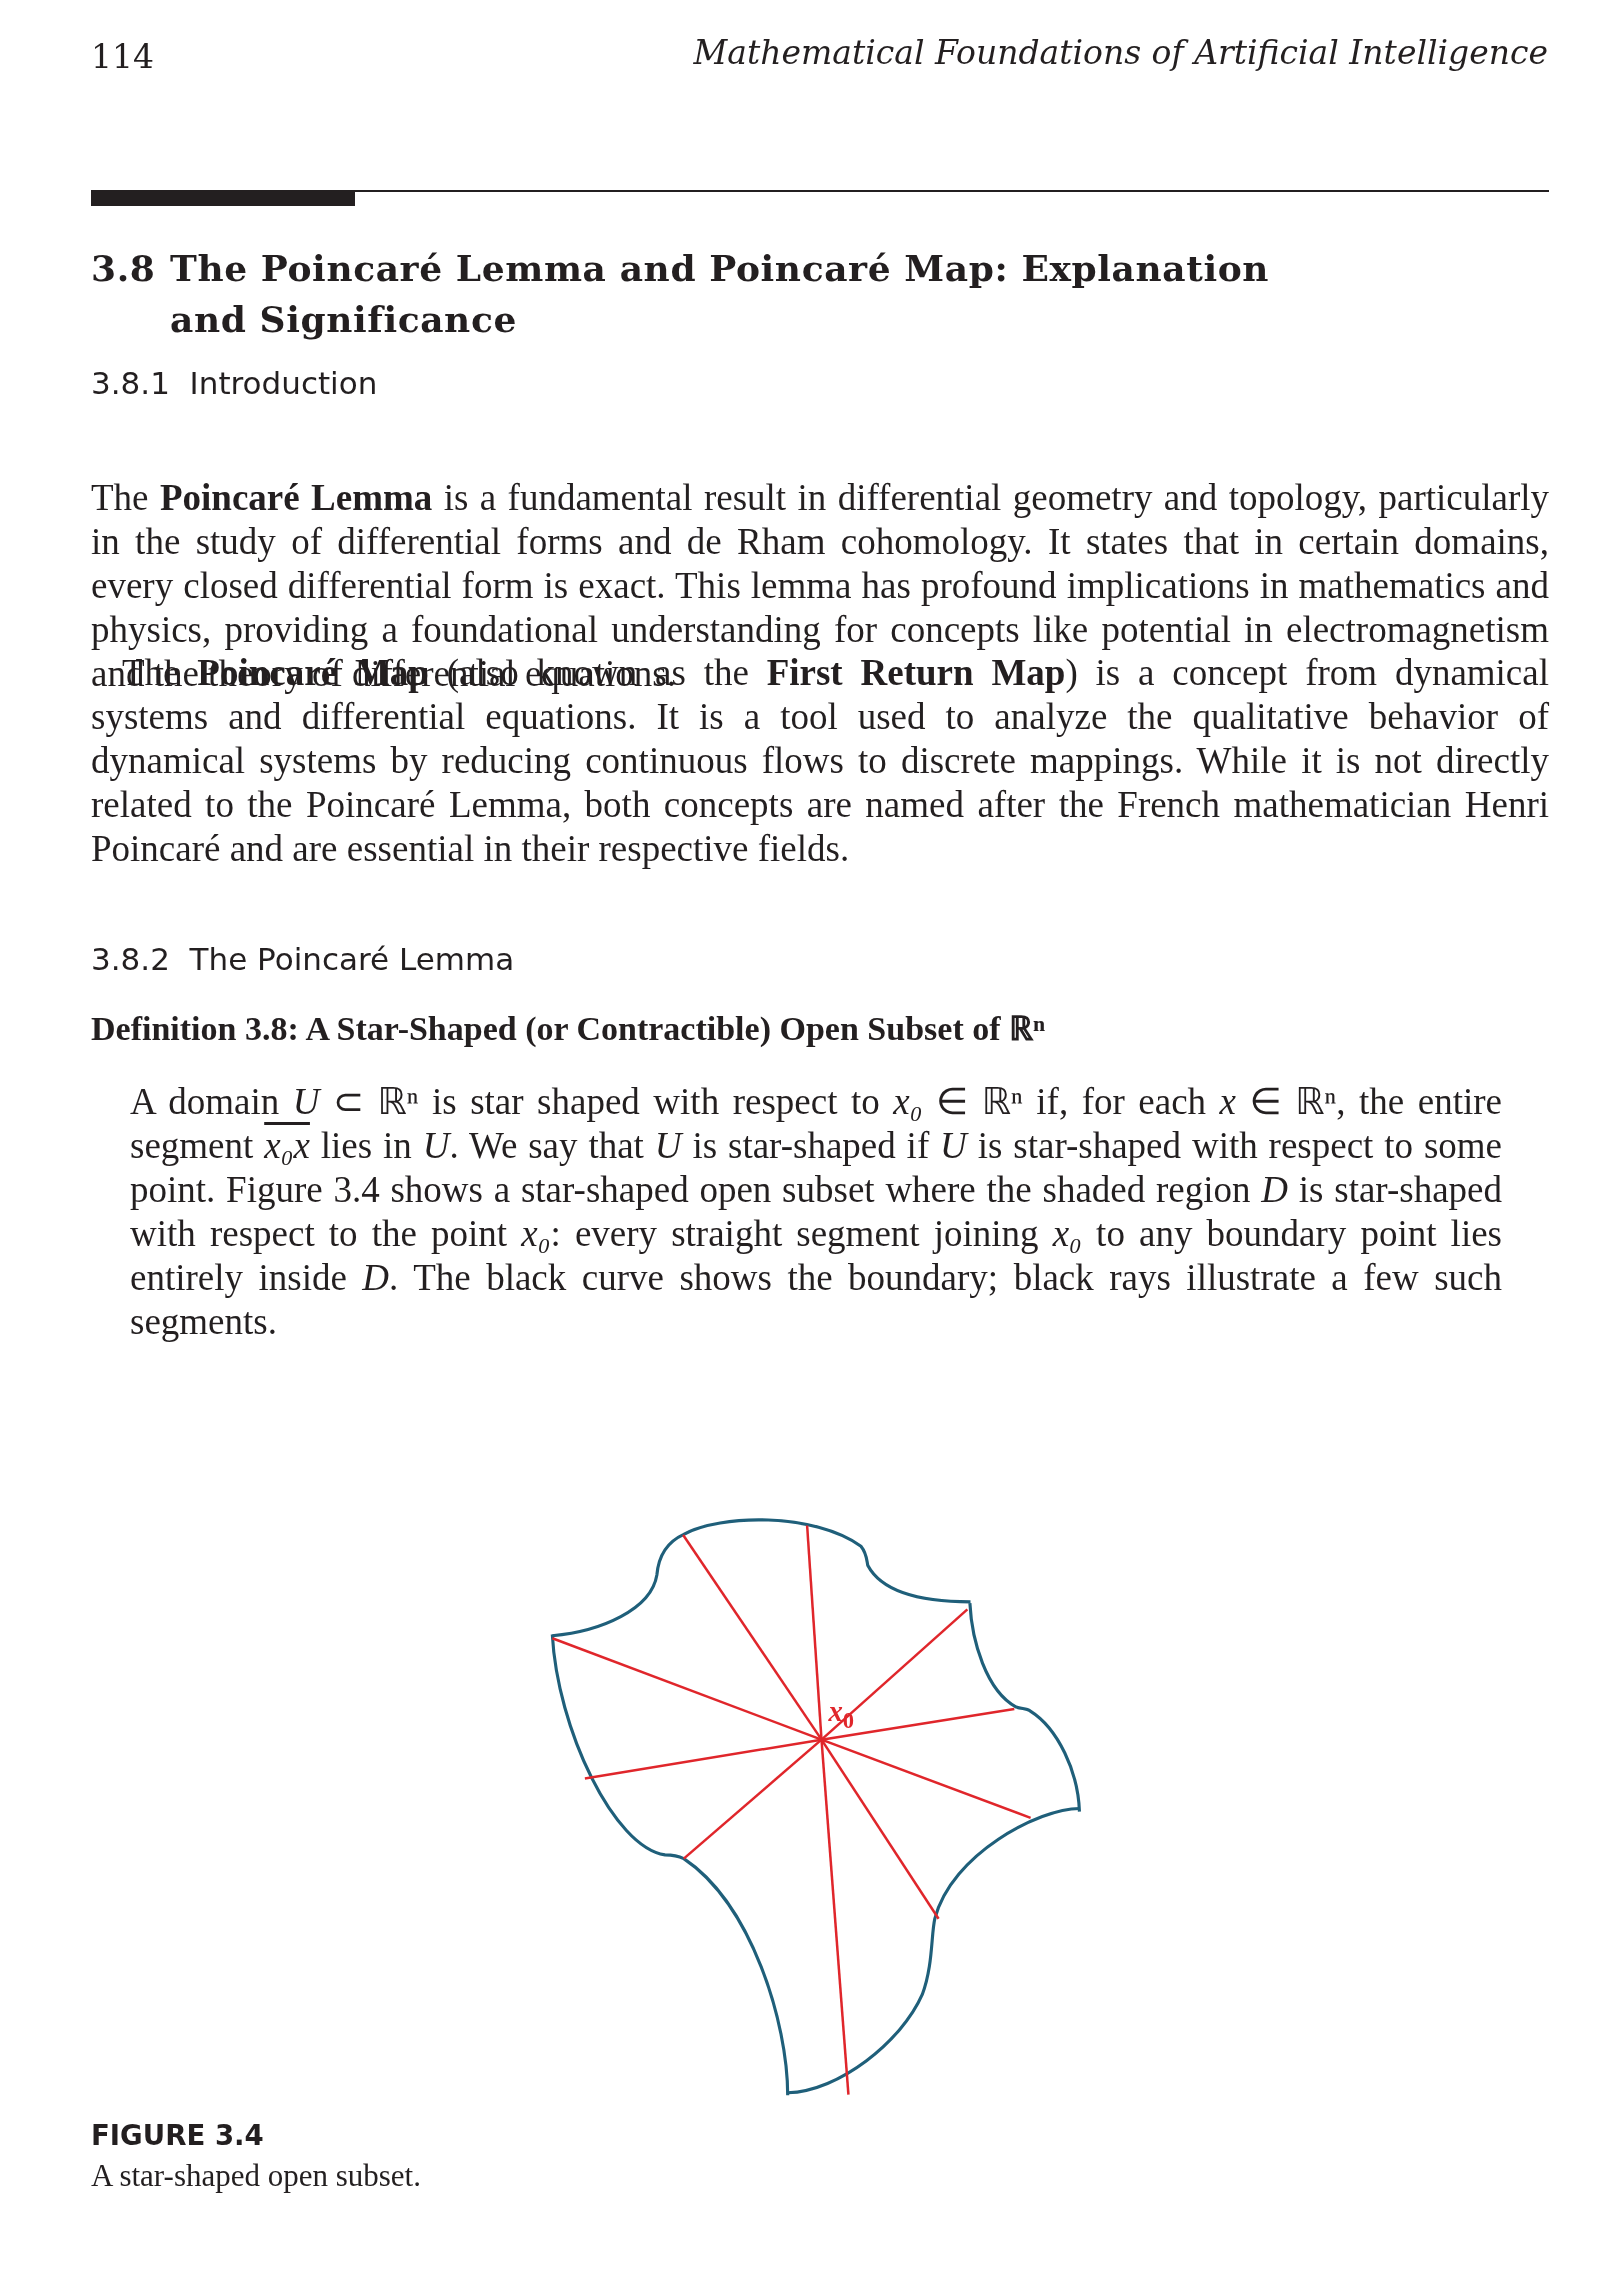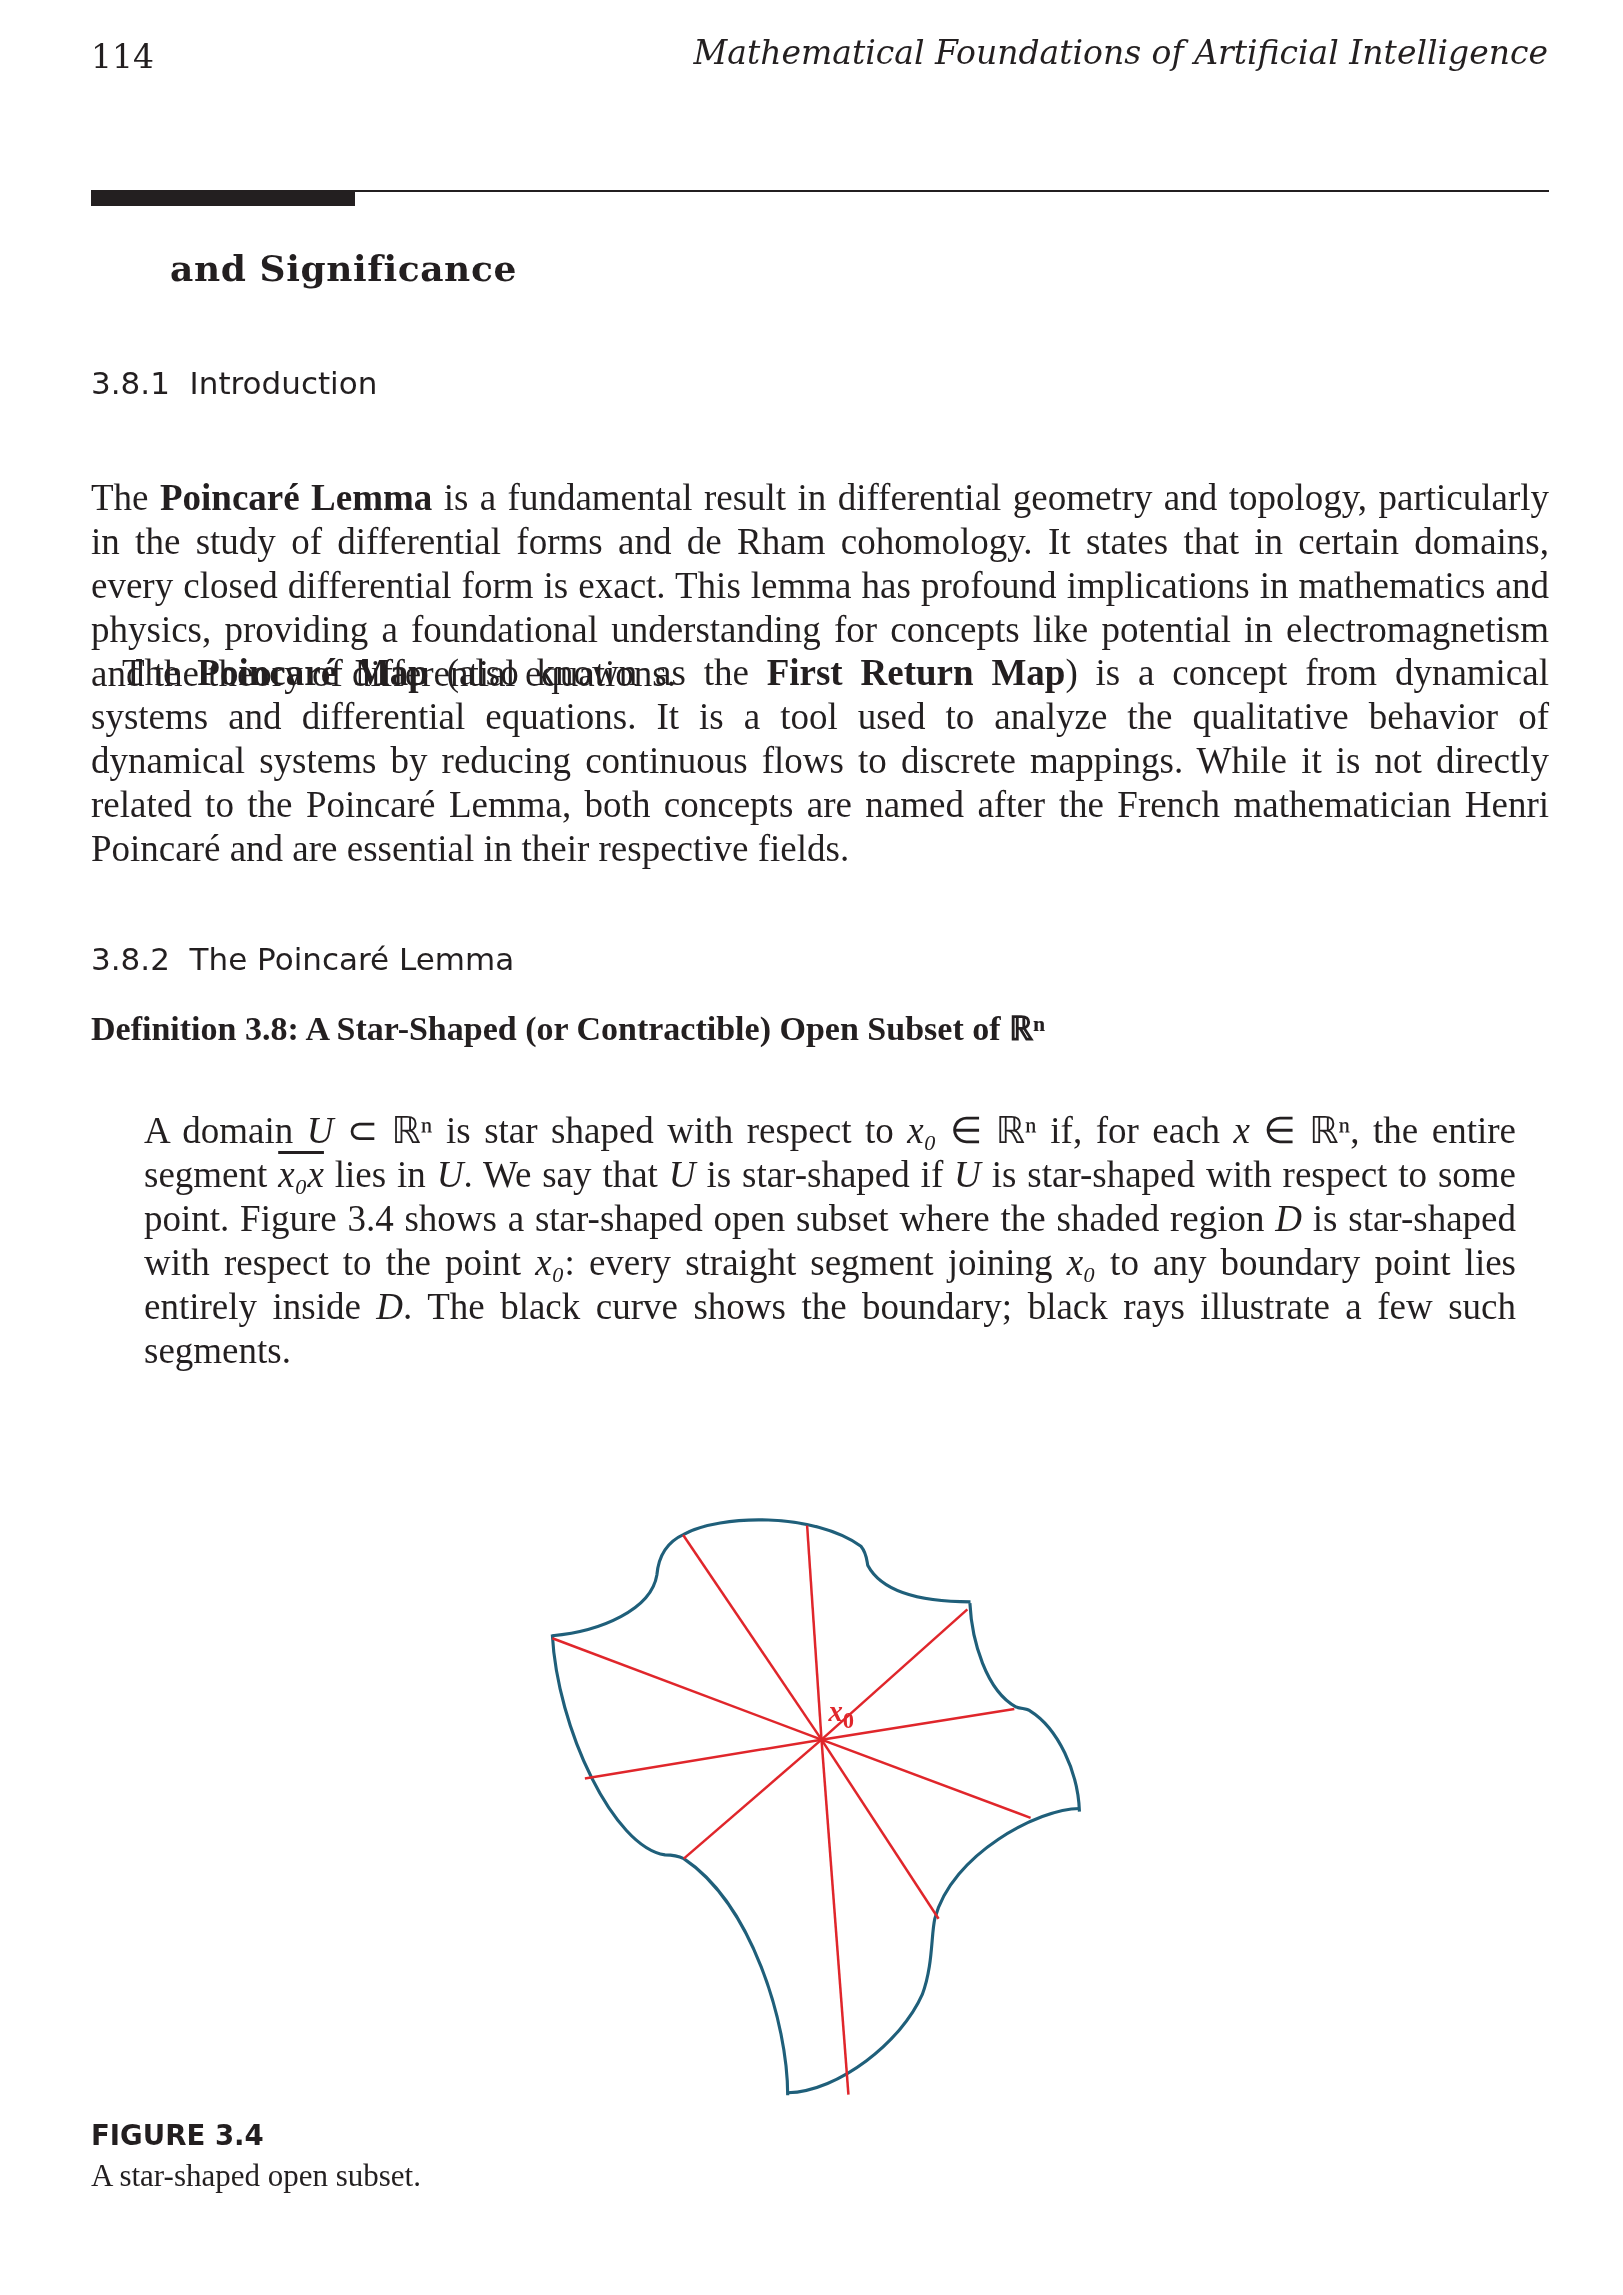--- a/index.html
+++ b/index.html
@@ -13,40 +13,41 @@
   .section-title { left: 91px; top: 243px; width: 1441px; font-size: 36px; font-weight: bold; line-height: 51px; letter-spacing: 0.6px; }
   .section-title .num { display: inline-block; width: 79px; }
   .section-title .line2 { padding-left: 79px; }
   .subsection { font-family: "DejaVu Sans", "Liberation Sans", sans-serif; font-weight: normal; font-size: 31px; }
   .sub1 { left: 91px; top: 365px; }
   .sub2 { left: 91px; top: 941px; }
   .def-title { left: 91px; top: 1004px; font-family: "Liberation Serif", serif; font-weight: bold; font-size: 34px; }
   .para { left: 91px; width: 1458px; font-family: "Liberation Serif", serif; font-size: 37px; line-height: 44px; text-align: justify; }
   .p1 { top: 431px; margin-top: 45px; }
   .p2 { top: 651px; text-indent: 31px; }
-  .p3 { left: 144px; width: 1372px; top: 1080px; margin-top: 29px; }
+  .p3 { left: 130px; width: 1372px; top: 1080px; }
   .para b { font-weight: bold; }
   .para i { font-style: italic; }
   .overline { text-decoration: overline; }
   .figure { left: 532px; top: 1503px; width: 564px; height: 601px; }
   .fig-label { left: 91px; top: 2119px; font-family: "DejaVu Sans", "Liberation Sans", sans-serif; font-weight: bold; font-size: 27.6px; }
   .fig-caption { left: 91px; top: 2158px; font-family: "Liberation Serif", serif; font-size: 31px; }
 </style>
 </head>
 <body>
 
 <div class="abs running-head">
   <span class="page-num">114</span>
   <span class="book-title">Mathematical Foundations of Artificial Intelligence</span>
 </div>
 
 <div class="rule-thin"></div>
 <div class="rule-thick"></div>
 
 <div class="abs section-title">
+  <div><span class="num">3.8</span><span>The Poincaré Lemma and Poincaré Map: Explanation</span></div>
   <div class="line2">and Significance</div>
 </div>
 
 <div class="abs subsection sub1">
   <span>3.8.1</span>&nbsp;&nbsp;<span>Introduction</span>
 </div>
 
 <div class="abs para p1"><span>The </span><b>Poincaré Lemma</b><span> is a fundamental result in differential geometry and topology, particularly in the study of differential forms and de Rham cohomology. It states that in certain domains, every closed differential form is exact. This lemma has profound implications in mathematics and physics, providing a foundational understanding for concepts like potential in electromagnetism and the theory of differential equations.</span></div>
 
 <div class="abs para p2"><span>The </span><b>Poincaré Map</b><span> (also known as the </span><b>First Return Map</b><span>) is a concept from dynamical systems and differential equations. It is a tool used to analyze the qualitative behavior of dynamical systems by reducing continuous flows to discrete mappings. While it is not directly related to the Poincaré Lemma, both concepts are named after the French mathematician Henri Poincaré and are essential in their respective fields.</span></div>

